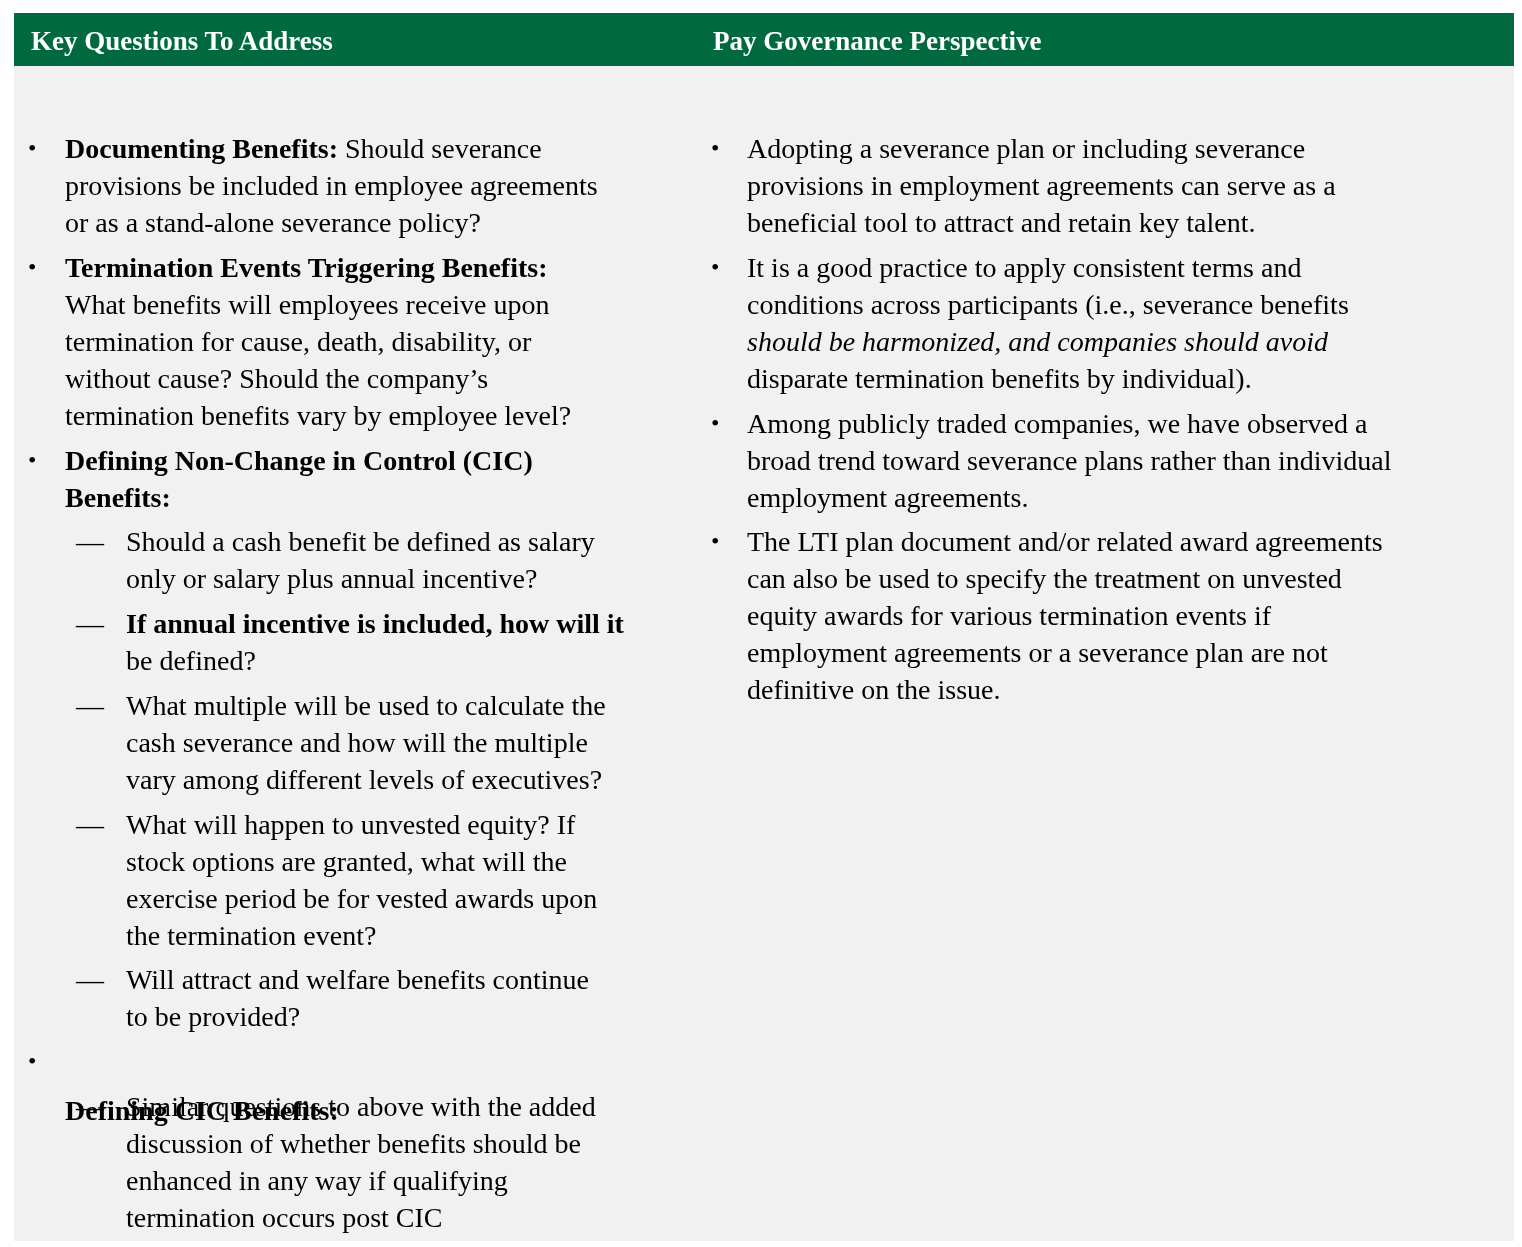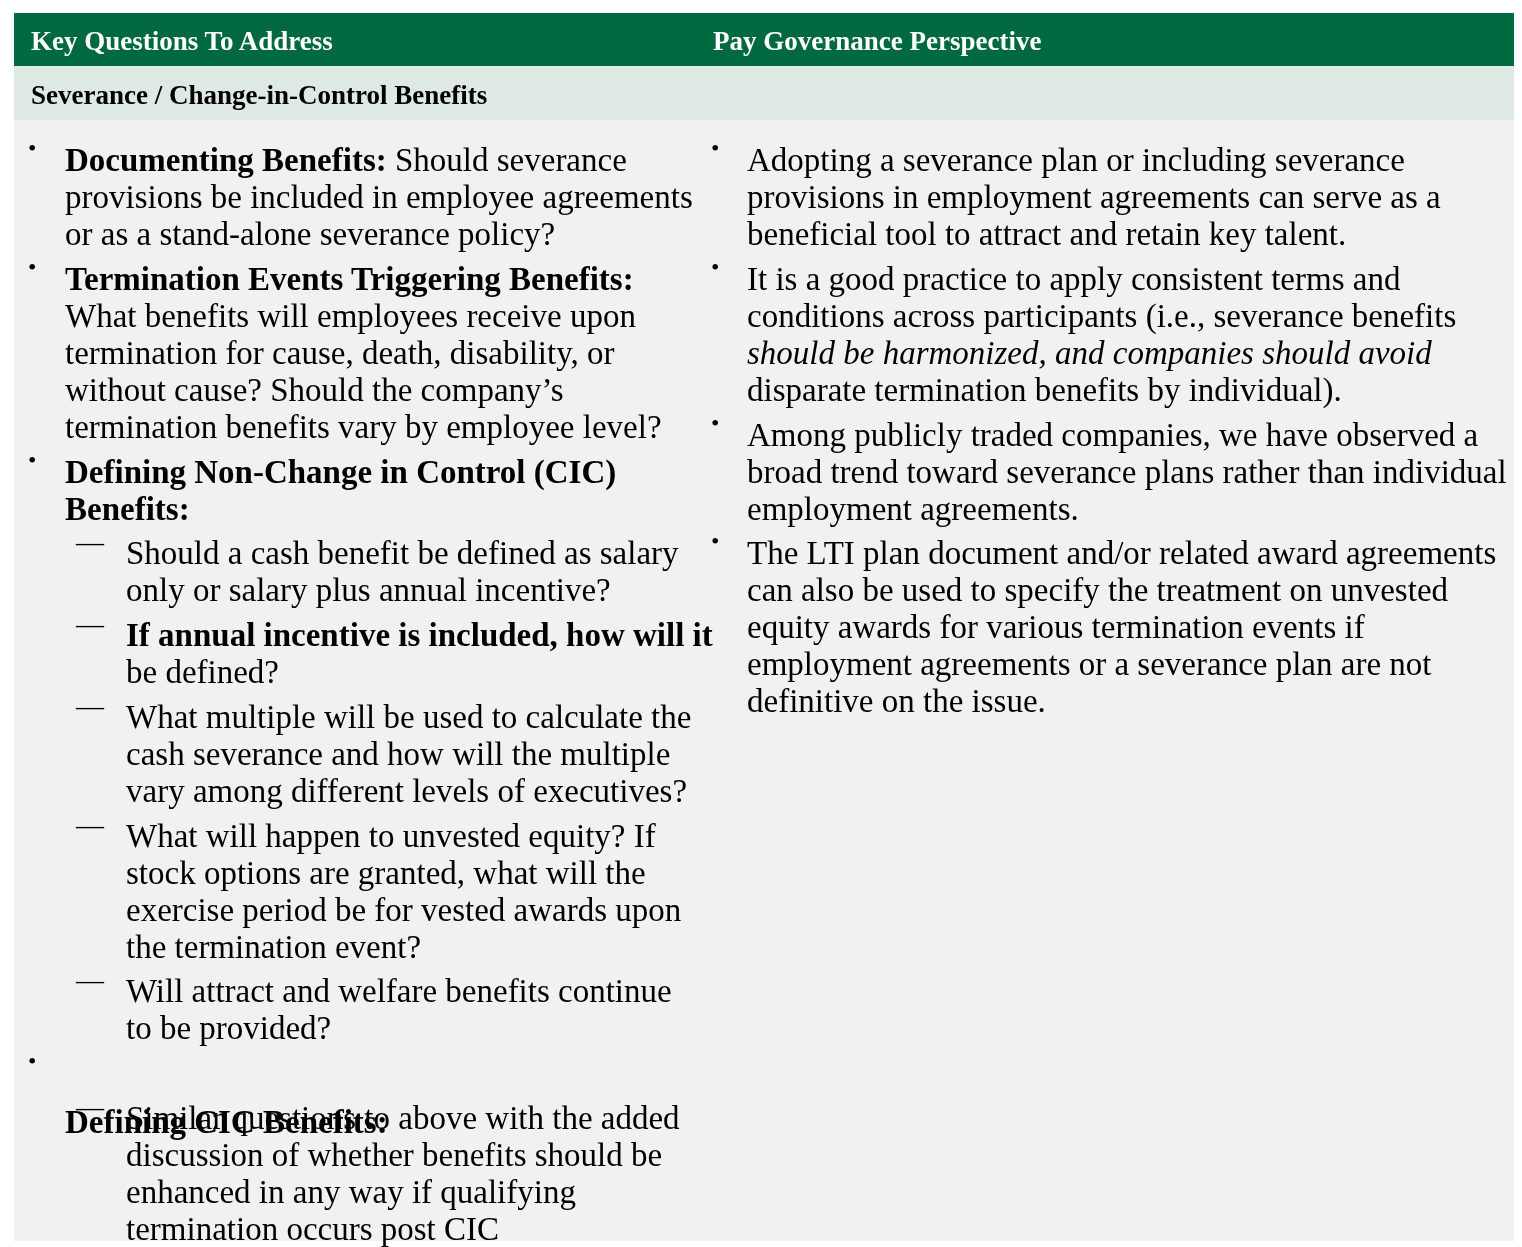--- a/index.html
+++ b/index.html
@@ -7,35 +7,32 @@
            font-family:"Liberation Serif", "DejaVu Serif", serif; color:#000; }
     .table { position:absolute; left:14px; top:13px; width:1500px; height:1228px; background:#f1f1f1; }
     .hdr { position:absolute; left:0; top:0; width:1500px; height:53px; background:#006940; }
     .hdr-cell { position:absolute; top:0; height:53px; line-height:56px; color:#ffffff;
                 font-weight:bold; font-size:27px; }
     .sub { position:absolute; left:0; top:53px; width:1500px; height:54px; background:#dfe9e4; }
     .sub-title { position:absolute; left:17px; top:0; line-height:58px; font-weight:bold; font-size:27px; }
     .col { position:absolute; top:107px; }
     .col-left { left:0; width:680px; }
     .col-right { left:682px; width:818px; }
-    .line { position:absolute; white-space:nowrap; font-size:33px; line-height:37px;margin-top:12px; }
+    .line { position:absolute; white-space:nowrap; font-size:28px; line-height:37px; }
     .b { font-weight:bold; }
     .bullet { position:absolute; font-size:24px; line-height:37px; }
     .dash { position:absolute; font-size:28px; line-height:37px; }
   </style>
 </head>
 <body>
 
 <div class="table" style="background: rgb(241, 241, 241);">
   <div class="hdr" style="background: rgb(0, 105, 64);">
     <div class="hdr-cell" style="left:699px;">Pay Governance Perspective</div>
     <div class="hdr-cell" style="left:17px;">Key Questions To Address</div>
-  </div>
-  <div class="sub" style="background: rgb(223, 233, 228);">
-    <div class="sub-title">Severance / Change-in-Control Benefits</div>
   </div>
 
   <div class="col col-left">
 
     <div>
       <span class="bullet" style="left:14px;top:10px;">•</span>
       <div class="line" style="left:51px;top:10px;"><span class="b">Documenting Benefits:</span> <span>Should severance</span></div>
       <div class="line" style="left:51px;top:47px;">provisions be included in employee agreements</div>
       <div class="line" style="left:51px;top:84px;">or as a stand-alone severance policy?</div>
     </div>

